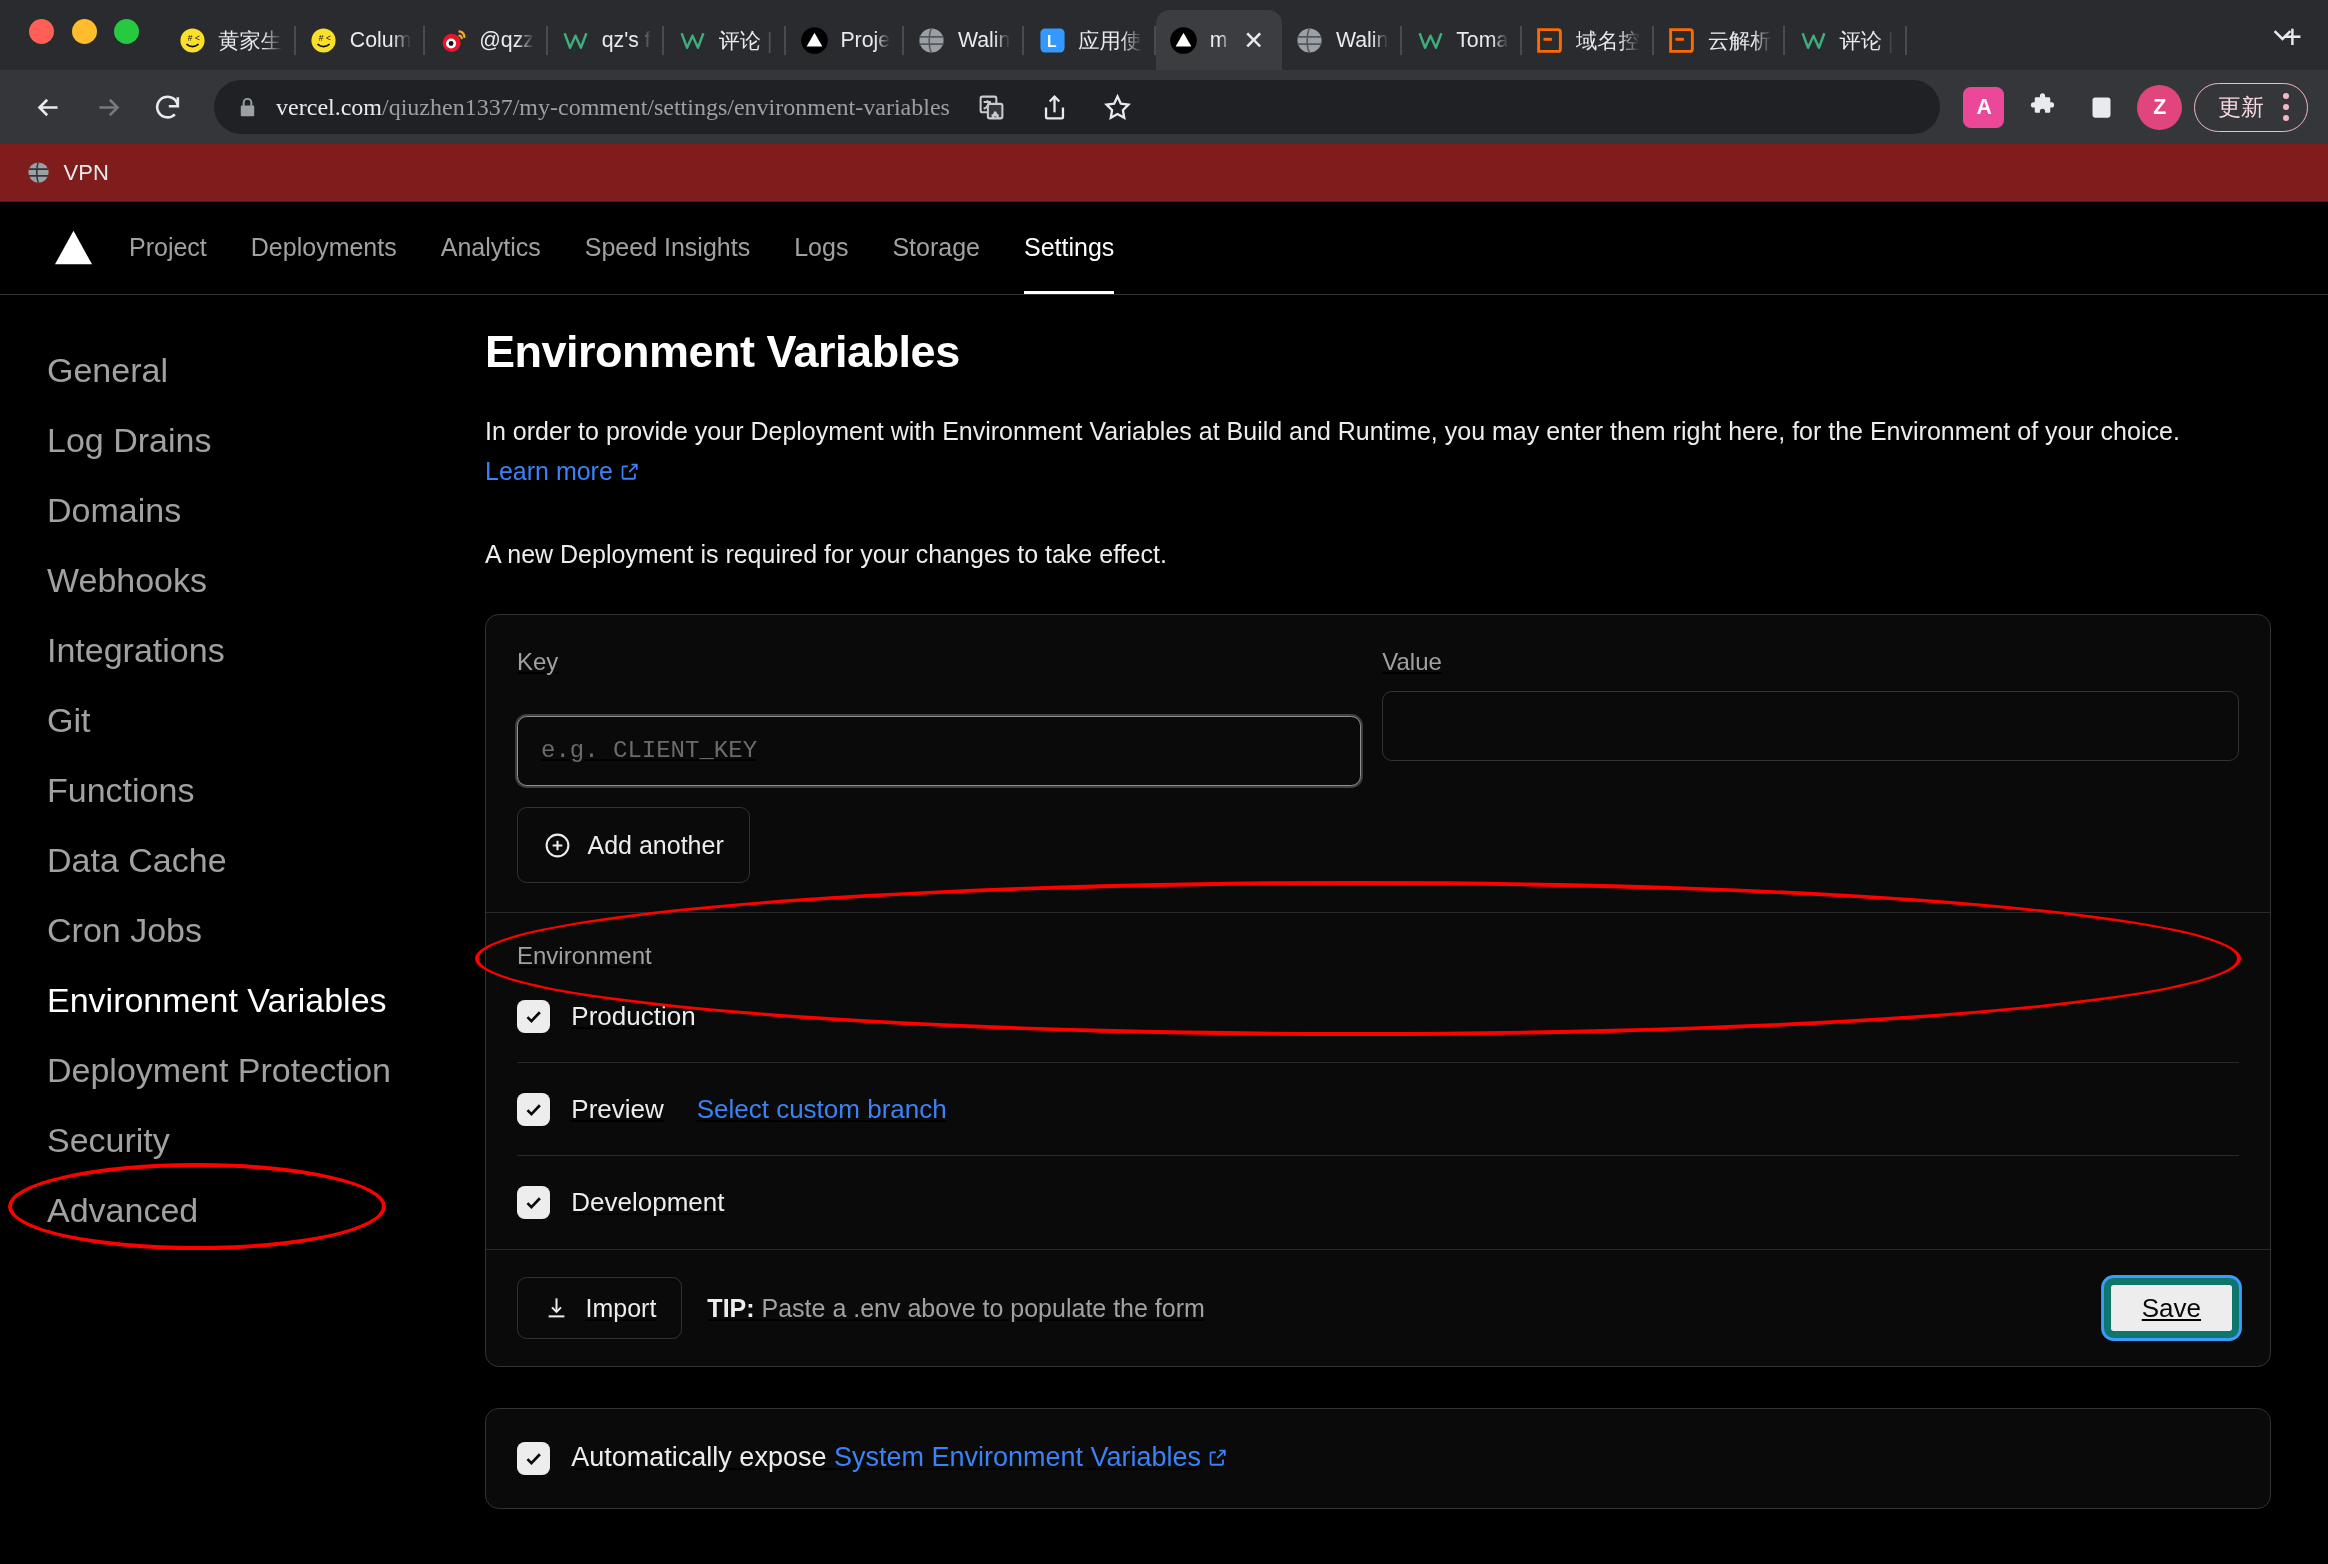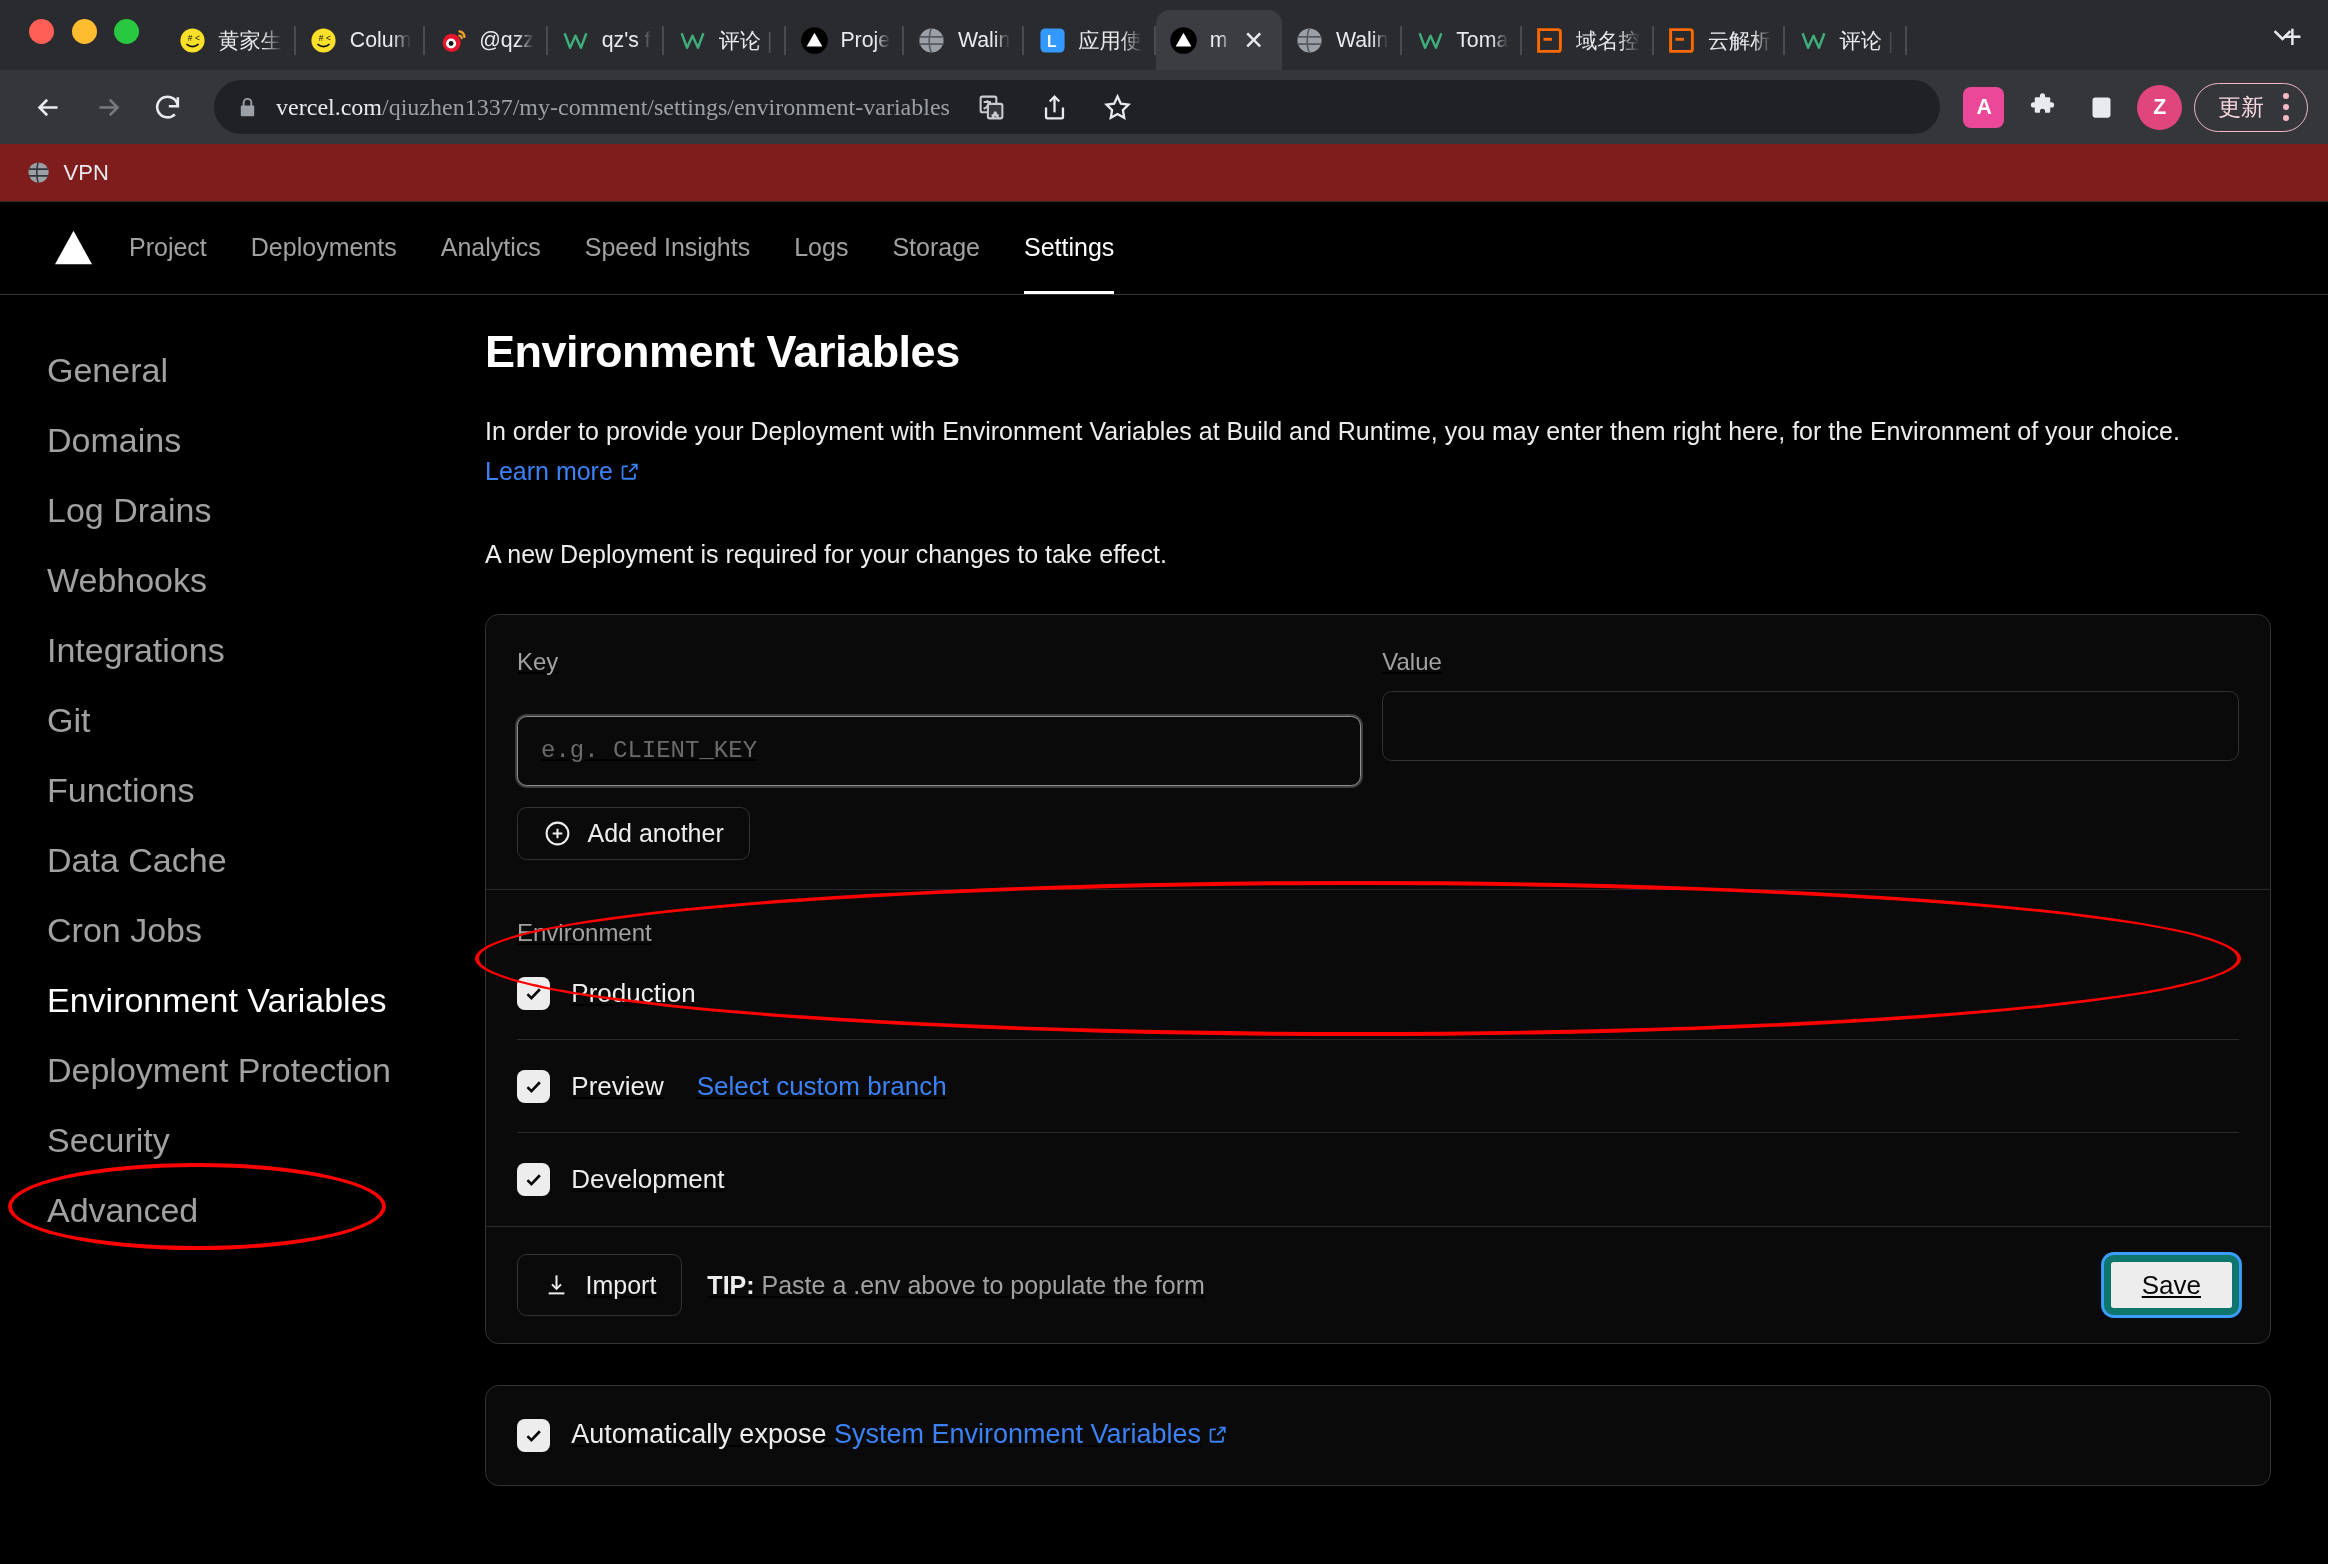--- a/index.html
+++ b/index.html
@@ -197,21 +197,21 @@
     box-shadow: 0 0 0 1.9px #3f3f3f;
     margin-top: 40px;
   }
   .fld .ph {
     color: #6b6b6b; font-size: 24px;
     font-family: "Liberation Mono", monospace;
   }
 
   .add-another {
     margin-top: 21.3px;
-    height: 53px; padding: 0 25px;
+    height: 76px; padding: 0 25px;
     background: #0a0a0a; border: 1px solid #333; border-radius: 9.7px;
     display: inline-flex; align-items: center; gap: 15.5px;
     color: #ededed; font-size: 25px;
   }
 
   .env-sect { border-top: 1px solid #2a2a2a; padding: 29px 31px 0 31px; }
   .env-title { color: #a1a1a1; font-size: 24px; }
   .env-row {
     height: 93px; display: flex; align-items: center; gap: 21.3px;
     border-bottom: 1px solid #2a2a2a;
@@ -522,24 +522,24 @@
         </div>
     </div>
 
     <div class="body-wrap">
 
       <div class="sidebar" id="sidebar-items">
           <div class="side-item">
             <span>General</span>
           </div>
           <div class="side-item">
+            <span>Log Drains</span>
+          </div>
+          <div class="side-item">
             <span>Domains</span>
-          </div>
-          <div class="side-item">
-            <span>Log Drains</span>
           </div>
           <div class="side-item">
             <span>Webhooks</span>
           </div>
           <div class="side-item">
             <span>Integrations</span>
           </div>
           <div class="side-item">
             <span>Git</span>
           </div>

